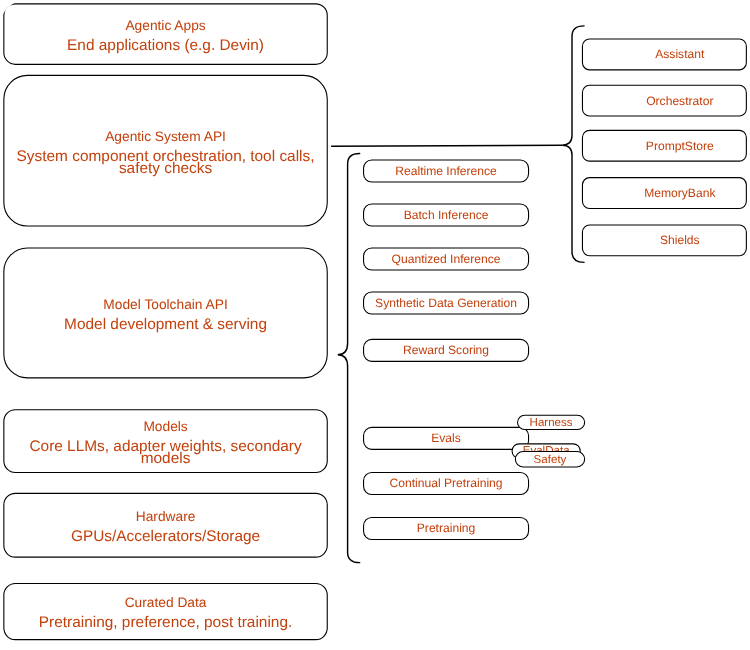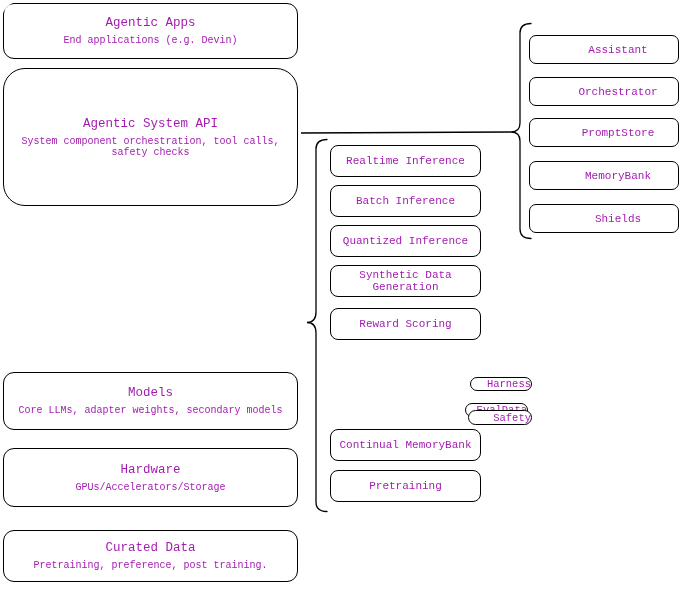--- a/index.html
+++ b/index.html
@@ -1,61 +1,61 @@
 <!DOCTYPE html>
 <html><head>
 <meta charset="utf-8">
 <style>
   html, body { margin: 0; padding: 0; background: #ffffff; }
   .canvas {
     position: relative;
     width: 682px;
     height: 591px;
     background: #ffffff;
-    font-family: Liberation Mono, monospace;
-    color: #a21caf;
+    font-family: Liberation Sans, sans-serif;
+    color: #c2410c;
     overflow: hidden;
     border-radius: 24px;
   }
   .box {
     position: absolute;
     box-sizing: border-box;
     background: #ffffff;
     border: 1.3px solid #000000;
     display: flex;
     flex-direction: column;
     align-items: center;
     justify-content: center;
     text-align: center;
     z-index: 1;
   }
   
   .lbox { left: 3px; width: 295px; }
   .lbox .title { font-size: 12.5px; line-height: 15px; }
-  .lbox .subtitle { font-size: 10px; line-height: 11px; margin-top: 4px; }
+  .lbox .subtitle { font-size: 14px; line-height: 11px; margin-top: 4px; }
   
   .mbox {
-    left: 330px; width: 151px; height: 32px;
+    left: 330px; width: 151px; height: 21px;
     border-radius: 8px; font-size: 11px;
   }
   
   .rbox {
     left: 529px; width: 150px; height: 29px;
     border-radius: 7px; font-size: 11px; padding-left: 28px;
   }
   
   .pill {
     position: absolute;
     box-sizing: border-box;
     background: #ffffff;
     border: 1.3px solid #000000;
     border-radius: 999px;
     display: flex;
     align-items: center;
-    justify-content: flex-end;
+    justify-content: center;
     font-size: 10.5px;
     z-index: 3;
   }
   svg.overlay {
     position: absolute;
     left: 0; top: 0;
     z-index: 2;
     pointer-events: none;
   }
 </style>
@@ -67,20 +67,24 @@
   <div class="box lbox" style="top:3px;height:56px;border-radius:11px">
     <div class="title">Agentic Apps</div>
     <div class="subtitle">End applications (e.g. Devin)</div>
   </div>
 
   <div class="box lbox" style="top:68px;height:138px;border-radius:22px">
     <div class="title">Agentic System API</div>
     <div class="subtitle">System component orchestration, tool calls, safety checks</div>
   </div>
 
+  <div class="box lbox" style="top:225px;height:119px;border-radius:22px">
+    <div class="title">Model Toolchain API</div>
+    <div class="subtitle">Model development &amp; serving</div>
+  </div>
 
   <div class="box lbox" style="top:372px;height:58px;border-radius:11px">
     <div class="title">Models</div>
     <div class="subtitle">Core LLMs, adapter weights, secondary models</div>
   </div>
 
   <div class="box lbox" style="top:448px;height:59px;border-radius:11px">
     <div class="title">Hardware</div>
     <div class="subtitle">GPUs/Accelerators/Storage</div>
   </div>
@@ -107,22 +111,25 @@
   </div>
   <div class="box mbox" style="top:225px">
     <span>Quantized Inference</span>
   </div>
   <div class="box mbox" style="top:265px">
     <span>Synthetic Data Generation</span>
   </div>
   <div class="box mbox" style="top:308px">
     <span>Reward Scoring</span>
   </div>
+  <div class="box mbox" style="top:388px">
+    <span>Evals</span>
+  </div>
   <div class="box mbox" style="top:429px">
-    <span>Continual MemoryBank</span>
+    <span>Continual Pretraining</span>
   </div>
   <div class="box mbox" style="top:470px">
     <span>Pretraining</span>
   </div>
 
   <div class="pill" style="left:470px;top:377px;width:62px;height:14px">
     <span>Harness</span>
   </div>
   <div class="pill" style="left:465px;top:403px;width:63px;height:14px">
     <span>EvalData</span>

